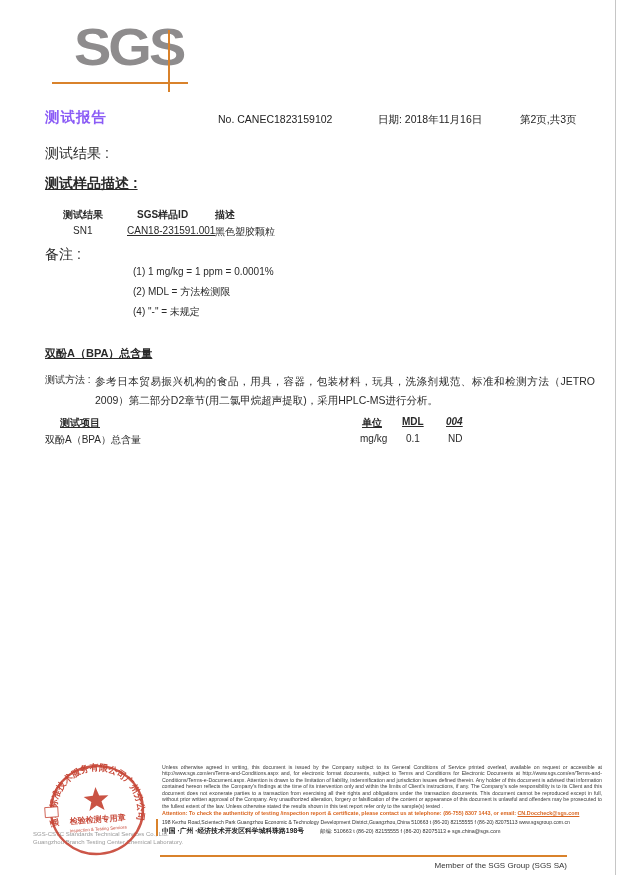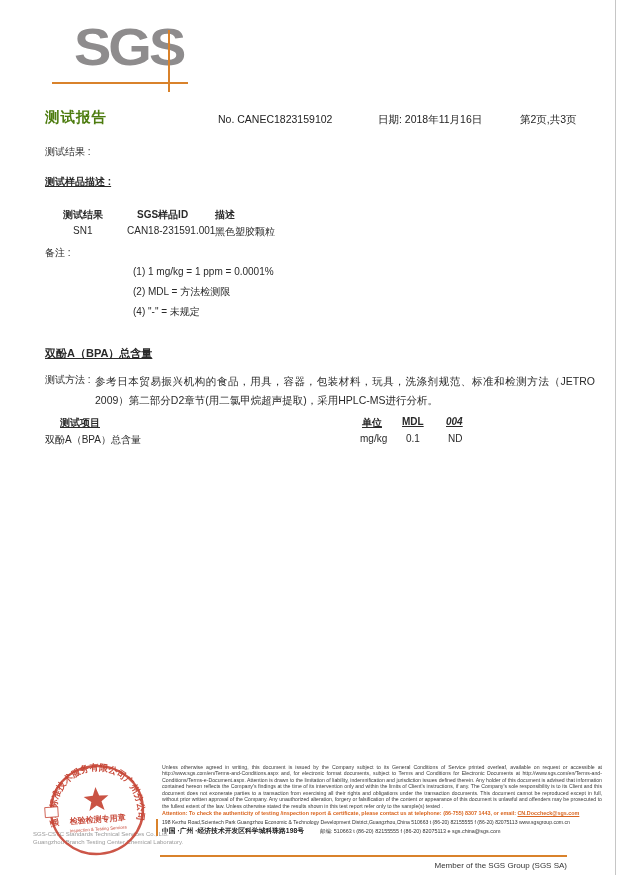--- a/index.html
+++ b/index.html
@@ -9,36 +9,36 @@
   }
   
   .logo-text{
     position:absolute;left:74px;top:22px;font-size:56px;font-weight:bold;
     color:#8e8c8d;letter-spacing:-3px;transform:scaleY(0.92);transform-origin:top left;
     line-height:1;
   }
   .logo-hline{position:absolute;left:52px;top:82px;width:136px;height:2px;background:#d9822b;}
   .logo-vline{position:absolute;left:168px;top:30px;width:2px;height:62px;background:#d9822b;}
   
-  .title{position:absolute;left:45px;top:108px;margin:0;font-size:14.5px;font-weight:bold;letter-spacing:1px;color:#4d7c0f;}
+  .title{position:absolute;left:45px;top:108px;margin:0;font-size:14.5px;font-weight:bold;letter-spacing:1px;color:#8b5cf6;}
   .meta{position:absolute;top:113px;font-size:10.5px;color:#222;}
   .report-no{left:218px;}
   .report-date{left:378px;}
   .report-page{left:520px;}
   
-  .lbl{position:absolute;font-size:10px;color:#2a2a2a;}
+  .lbl{position:absolute;font-size:14px;color:#2a2a2a;}
   .results-label{left:45px;top:145px;}
   .sample-desc-label{left:45px;top:175px;font-weight:bold;text-decoration:underline;}
   .remark-label{left:45px;top:246px;}
   
   .stbl{position:absolute;font-size:10px;}
   .stbl.hdr{top:208px;font-weight:bold;}
   .stbl.val{top:225px;}
   .s-c1h{left:63px;} .s-c2h{left:137px;} .s-c3h{left:215px;}
-  .s-c1{left:73px;} .s-c2{left:127px;} .s-c3{left:215px;}
+  .s-c1{left:73px;} .s-c2{left:127px;text-decoration:underline;} .s-c3{left:215px;}
   
   .notes{position:absolute;left:95px;top:262px;font-size:10px;}
   .note{line-height:20px;margin-left:38px;}
   
   .bpa-title{position:absolute;left:45px;top:346px;font-size:11px;font-weight:bold;text-decoration:underline;}
   .method-label{position:absolute;left:45px;top:373px;font-size:10px;}
   .method-text{position:absolute;left:95px;top:372px;width:500px;font-size:10.5px;line-height:19px;text-align:justify;}
   
   .rtbl{position:absolute;font-size:10px;}
   .rtbl.hdr{top:416px;font-weight:bold;text-decoration:underline;}

